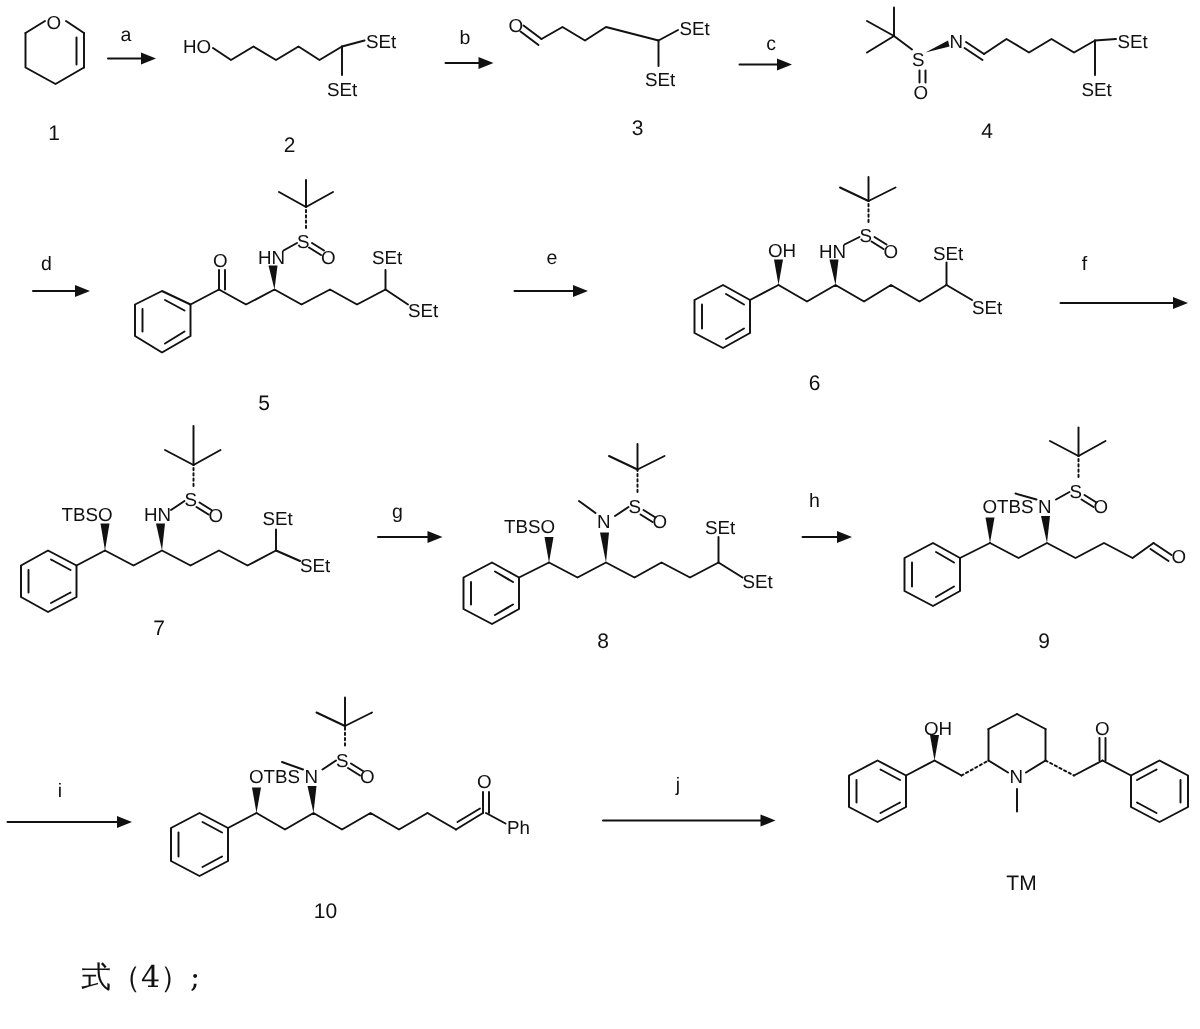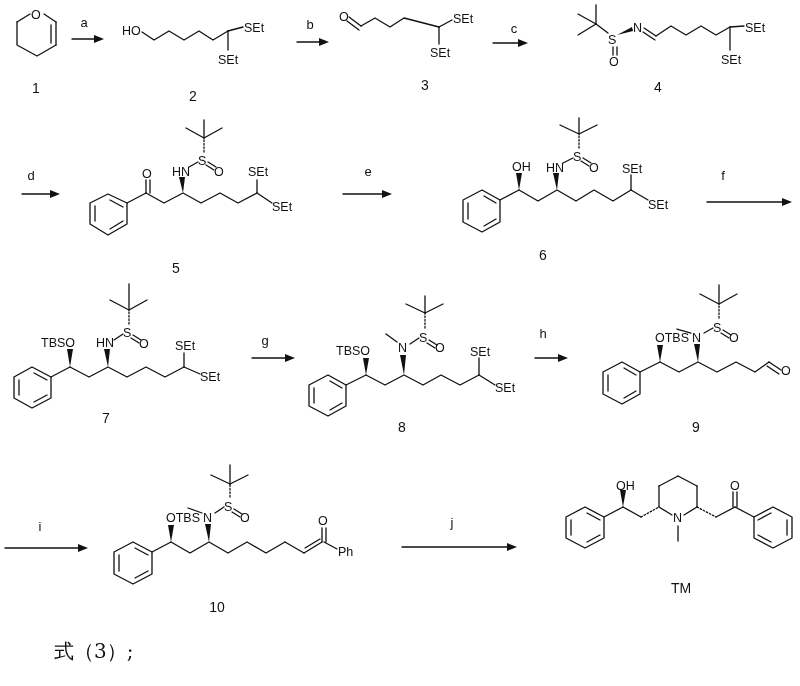--- a/index.html
+++ b/index.html
@@ -327,13 +327,13 @@
     <text class="atom" x="730" y="490">O</text>
     <line x1="735" y1="507" x2="754" y2="517"></line>
     <polygon class="ring" points="754,517 773,507 792,517 792,538 773,548 754,538"></polygon>
     <line x1="787" y1="520" x2="787" y2="535"></line>
     <line x1="758" y1="520" x2="771" y2="513"></line>
     <line x1="758" y1="535" x2="771" y2="542"></line>
   </g>
   <text class="cmpd" x="681" y="593">TM</text>
 </svg>
 
-<div class="caption">式（3）;</div>
+<div class="caption">式（4）;</div>
 
 </body></html>

